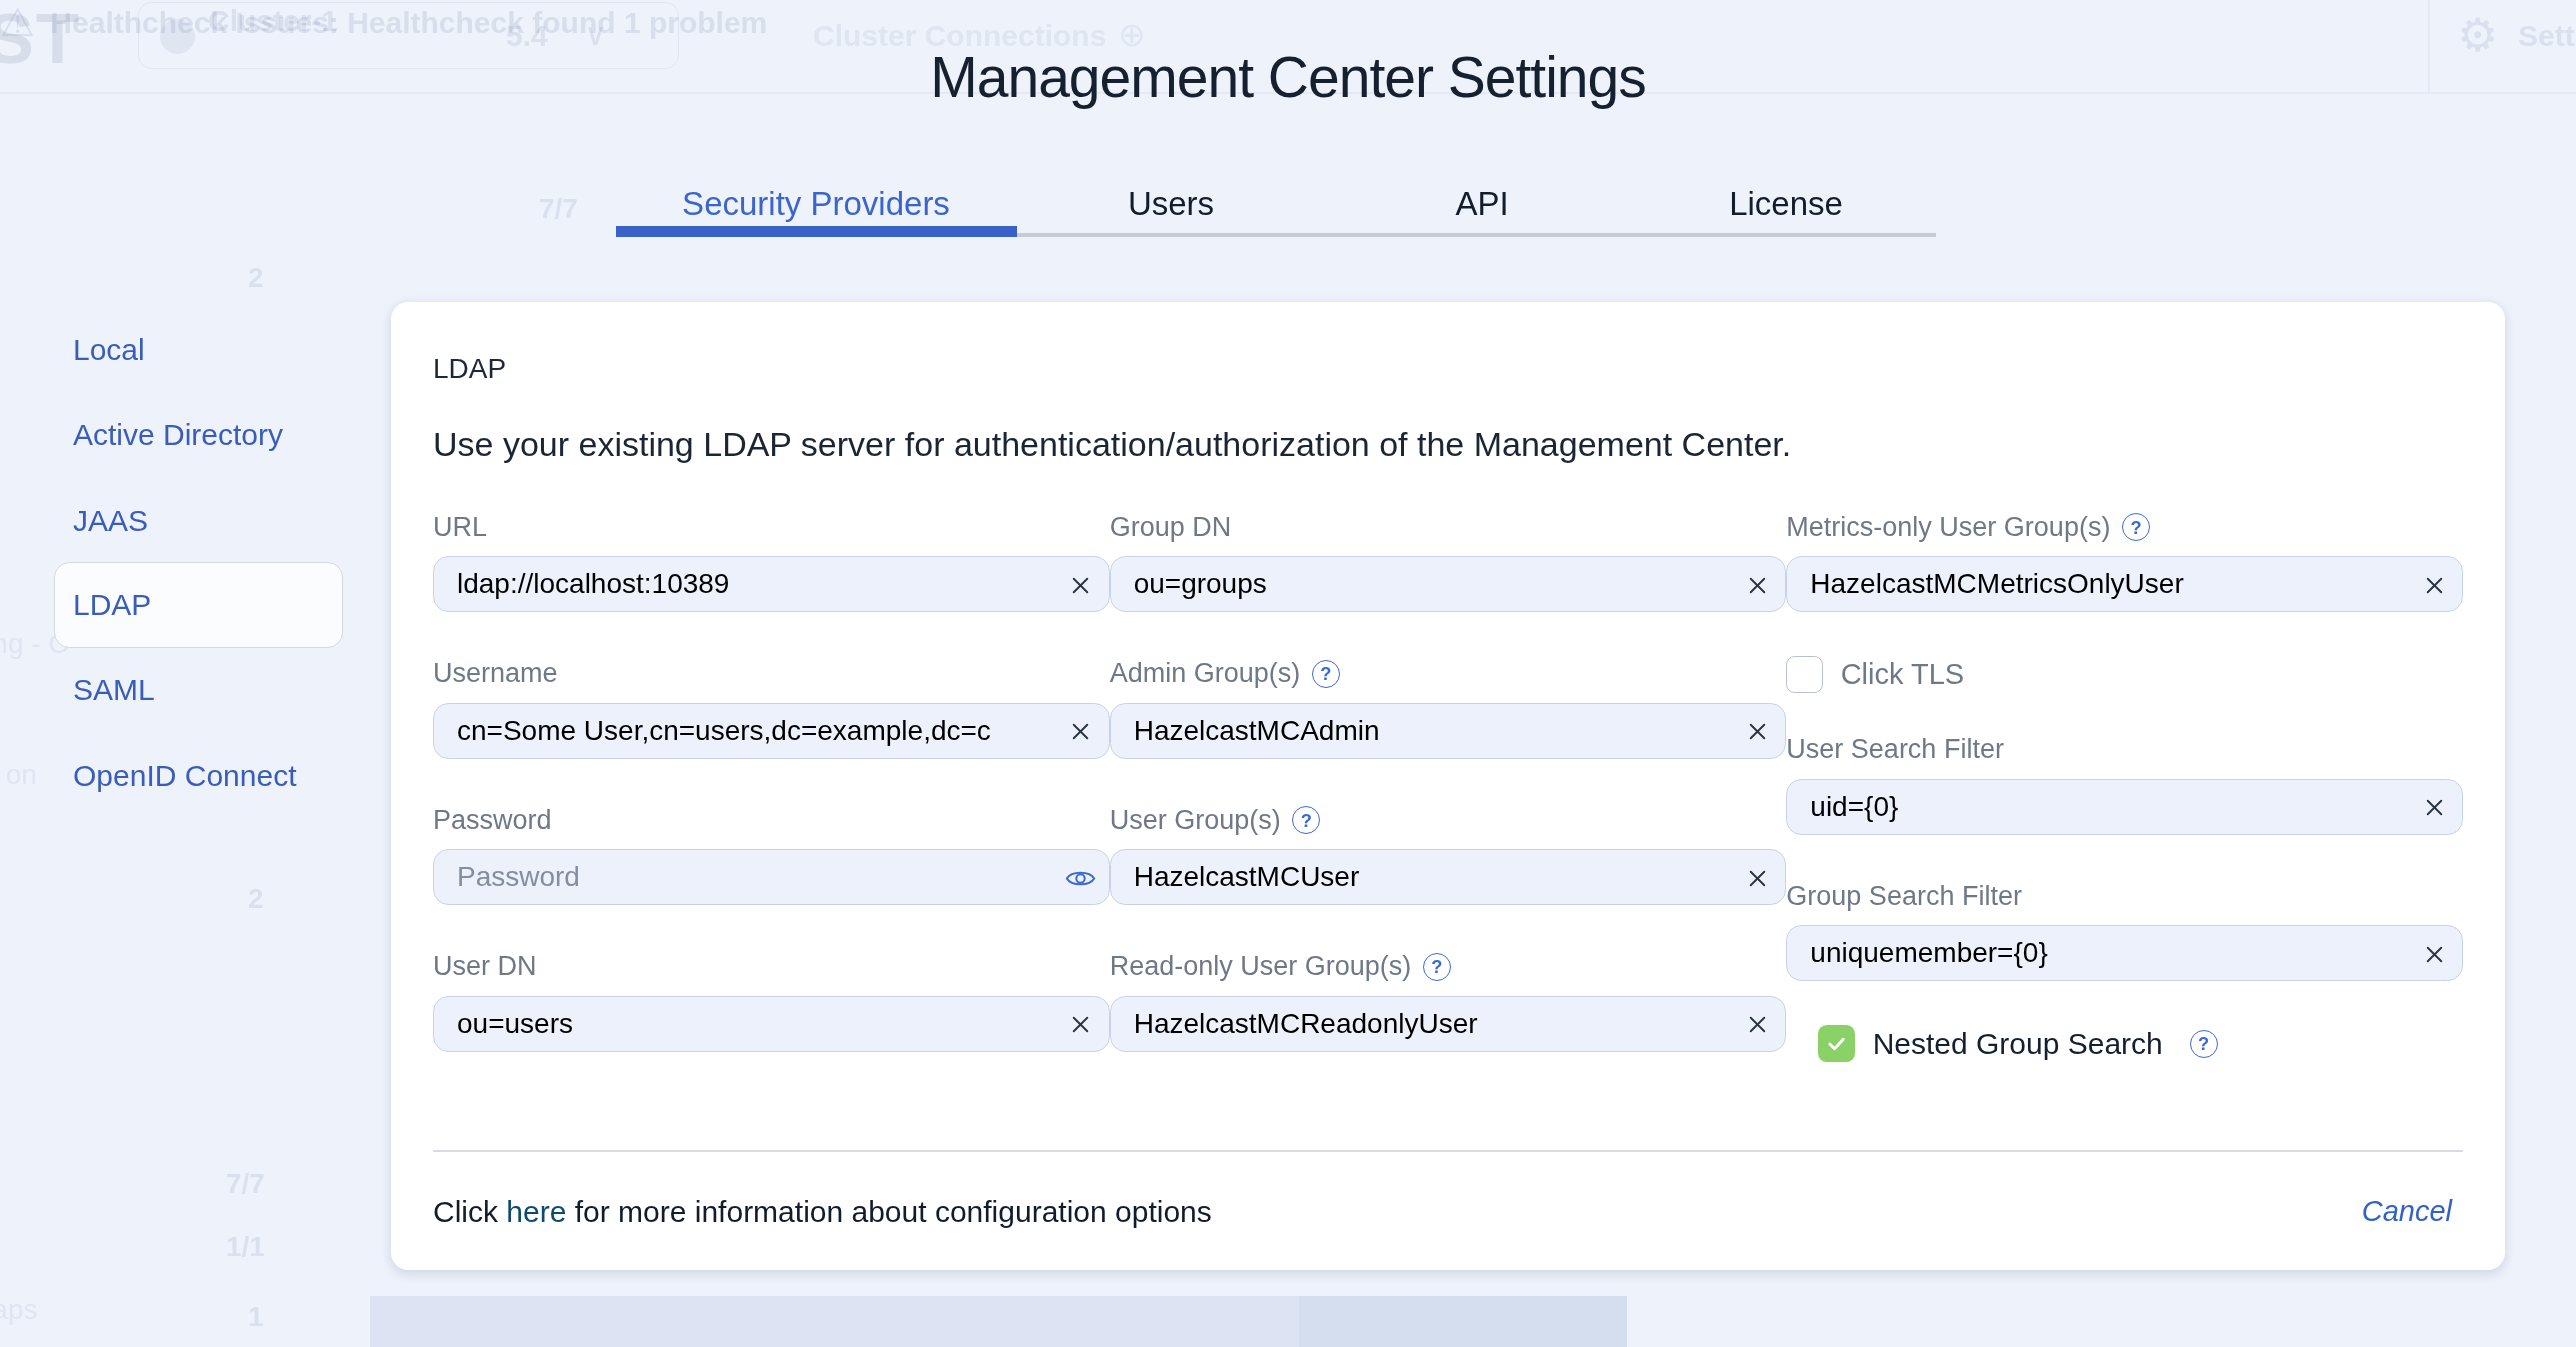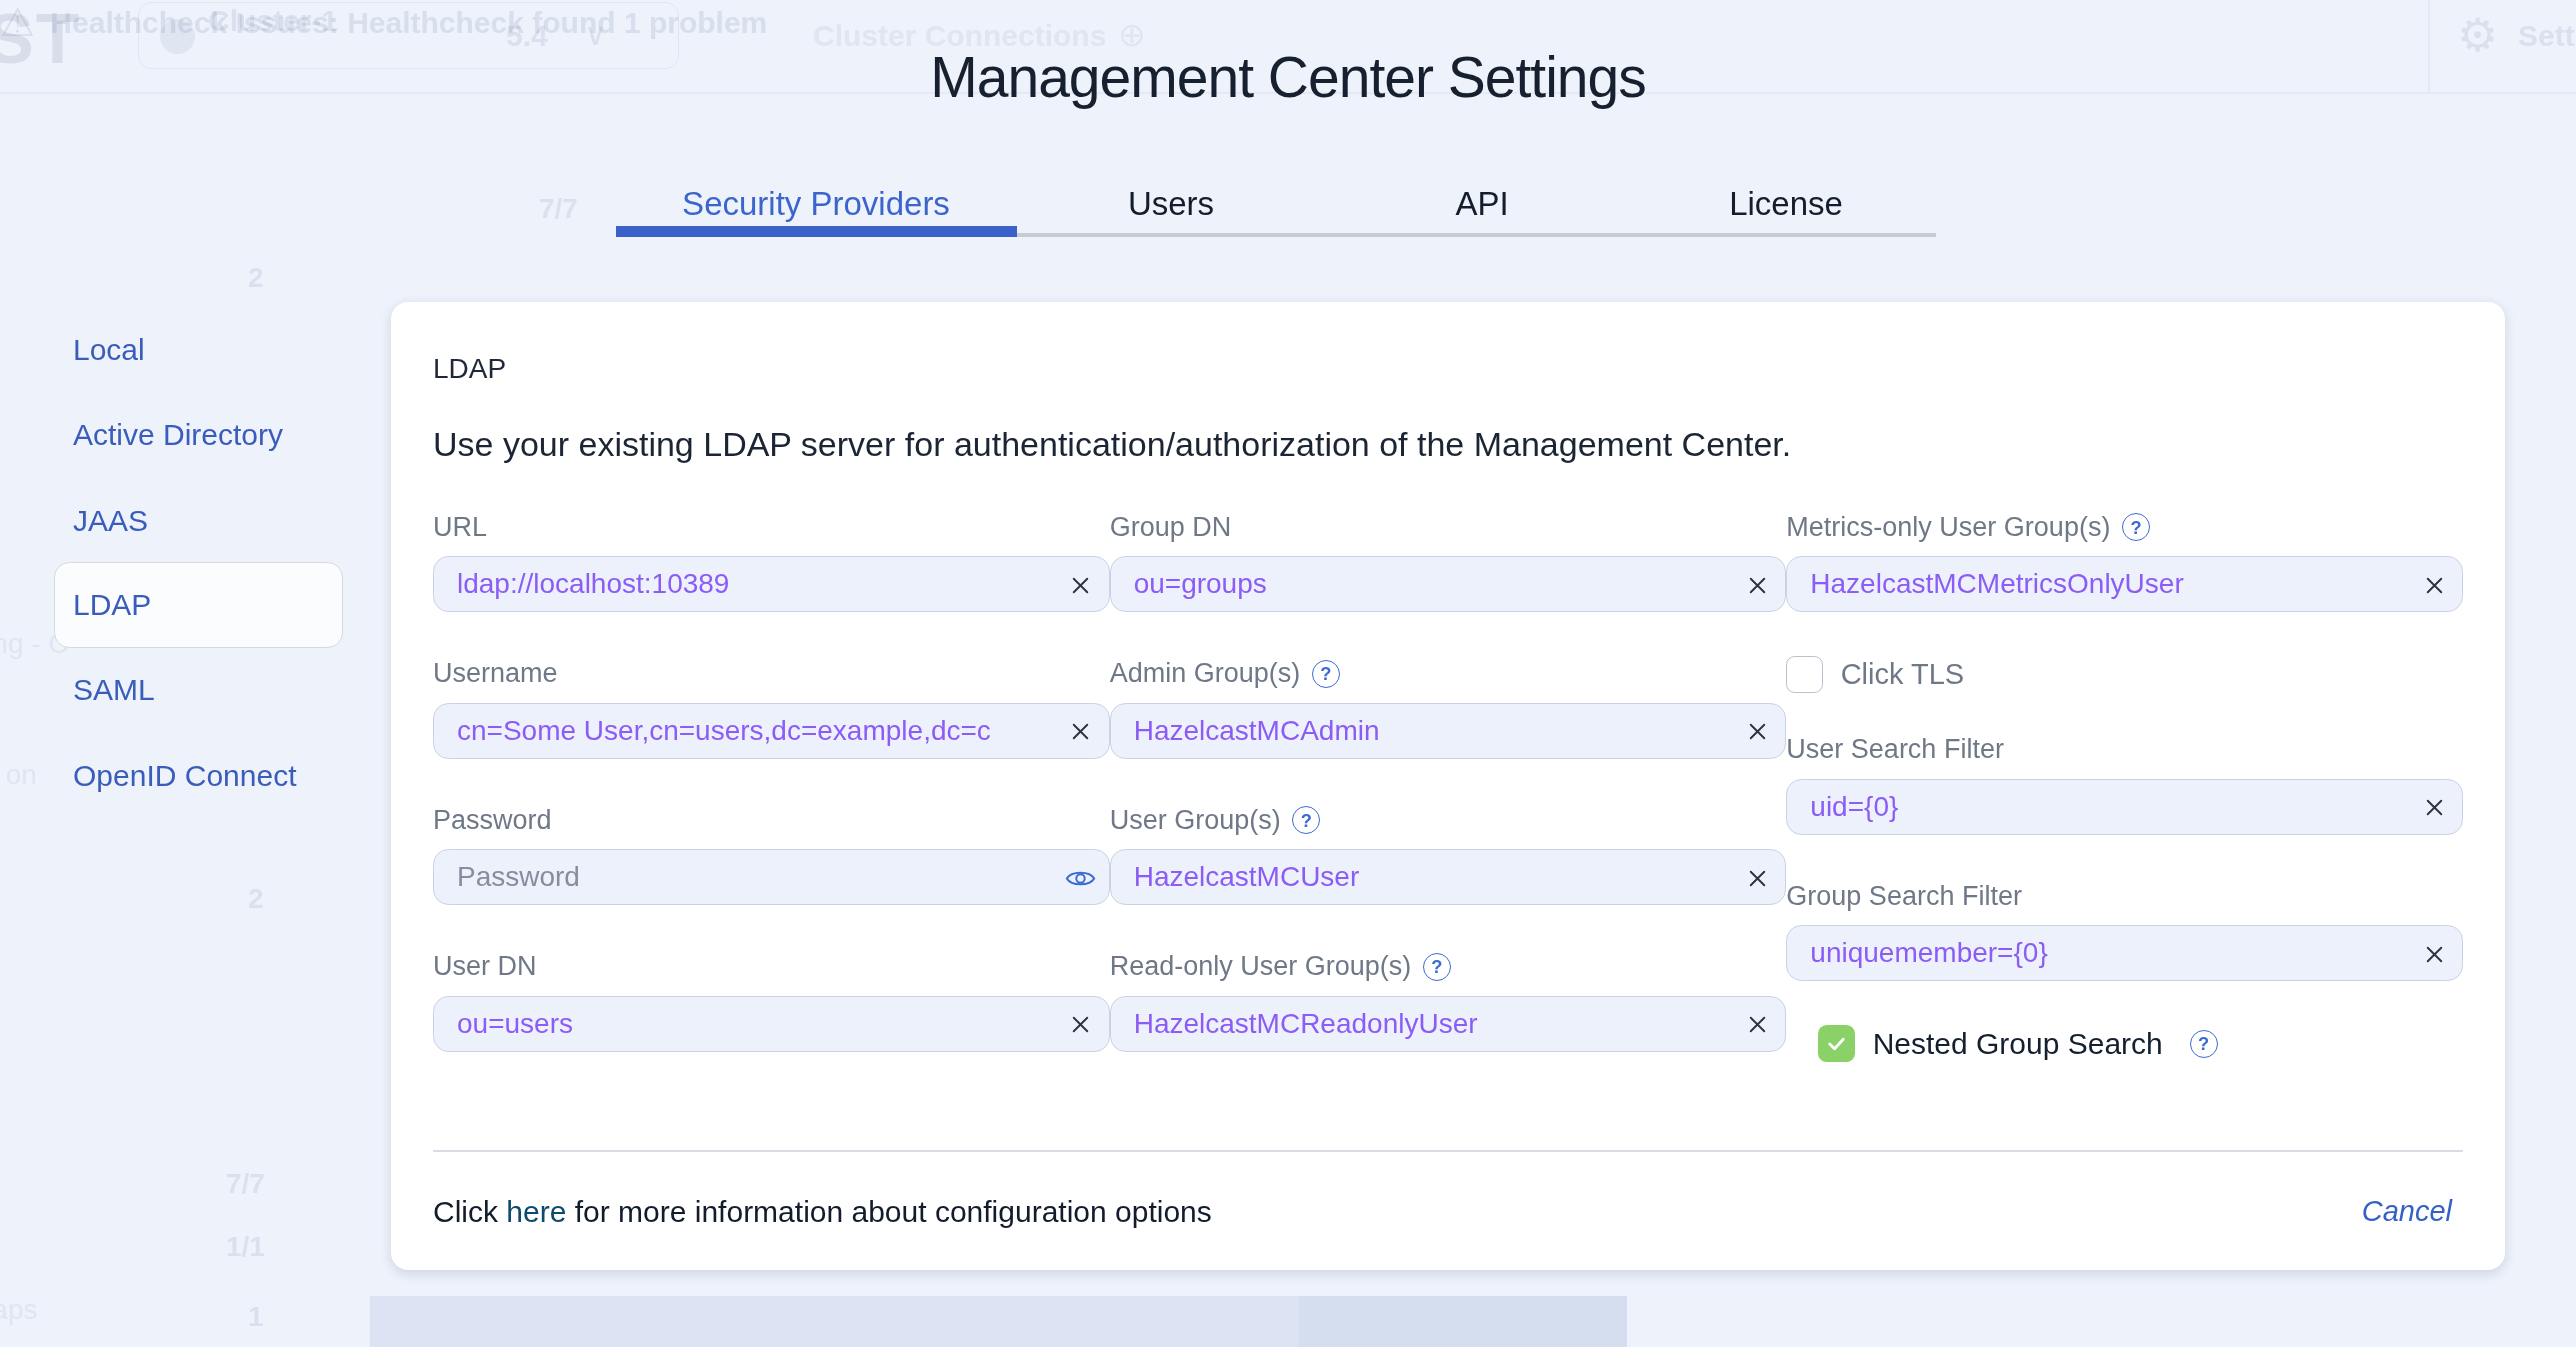--- a/index.html
+++ b/index.html
@@ -62,21 +62,21 @@
     padding: 39px 42px 0 42px; }
   .panel-heading { margin: 11.6px 0 0 0; font-size: 28px; font-weight: 500; color: #1e2838; }
   .panel-desc { margin: 40px 0 0 0; font-size: 34px; font-weight: 400; color: #1b2534; }
 
   .form-grid { margin-top: 46px; display: grid; grid-template-columns: 1fr 1fr 1fr; }
   .field { margin-bottom: 44px; }
   .field-label { font-size: 27px; color: #6f7887; line-height: 35px; margin-bottom: 11.6px;
     display: flex; align-items: center; gap: 11.6px; }
   .input-wrap { position: relative; height: 56px; }
   .text-input { width: 100%; height: 56px; background: #edf1fb; border: 1.9px solid #c9d2e4;
-    border-radius: 15.4px; padding: 0 62px 0 23px; font-size: 28px; color: #8b5cf6;
+    border-radius: 15.4px; padding: 0 62px 0 23px; font-size: 28px; color: #000000;
     font-family: "Liberation Sans", sans-serif; outline: none; }
   .text-input::placeholder { color: #858e9e; }
   .icon-btn { position: absolute; right: 13.5px; top: 13.5px; width: 31px; height: 31px;
     display: flex; align-items: center; justify-content: center; cursor: pointer; }
 
   .help-icon { display: inline-flex; align-items: center; justify-content: center;
     width: 28px; height: 28px; border: 1.9px solid #3b6ad1; border-radius: 50%;
     color: #3b6ad1; font-size: 18.3px; font-weight: 700; cursor: pointer; flex: 0 0 auto; }
 
   .checkbox-row { display: flex; align-items: center; gap: 17.3px; }

